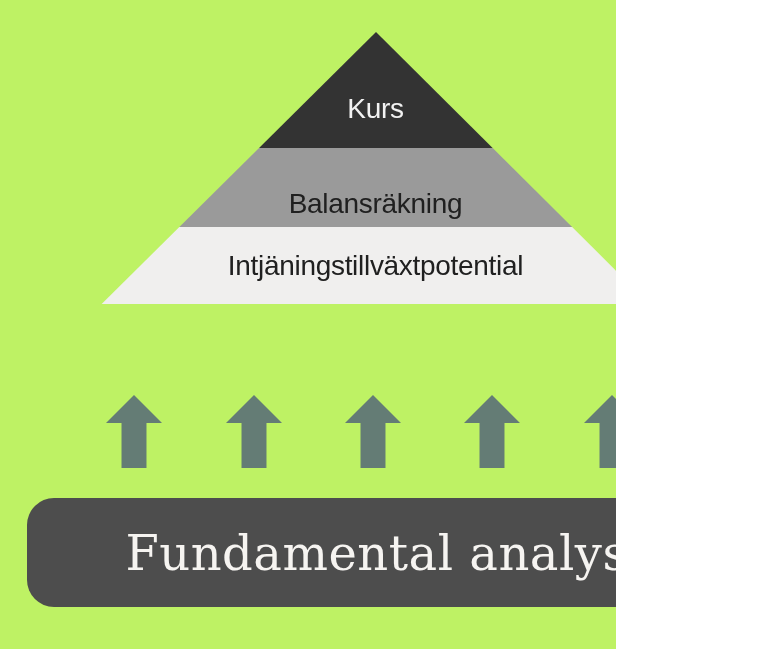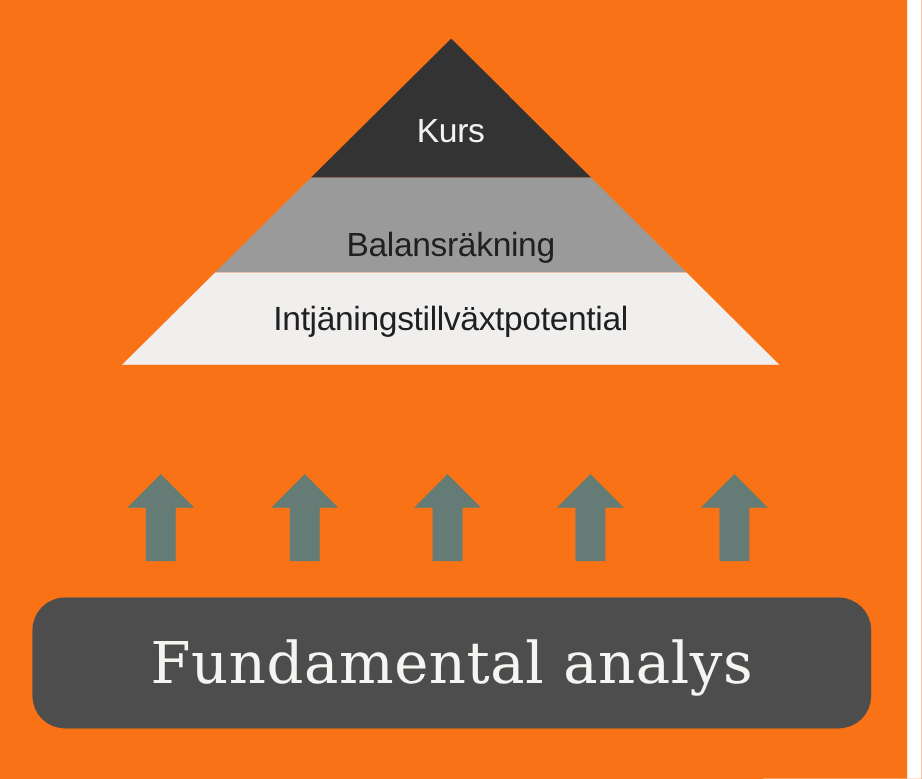--- a/index.html
+++ b/index.html
@@ -1,22 +1,22 @@
 <!DOCTYPE html>
 <html><head>
 <meta charset="utf-8">
 <style>
   html, body { margin: 0; padding: 0; }
   body { width: 768px; height: 649px; }
 
   .stage {
     position: relative;
-    width: 756px;
+    width: 616px;
     height: 649px;
-    background: #f97316;
+    background: #bef264;
     overflow: hidden;
     font-family: "Liberation Sans", sans-serif;
   }
 
   
   .pyramid {
     position: absolute;
     left: 25px;
     top: 32px;
     width: 701px;

